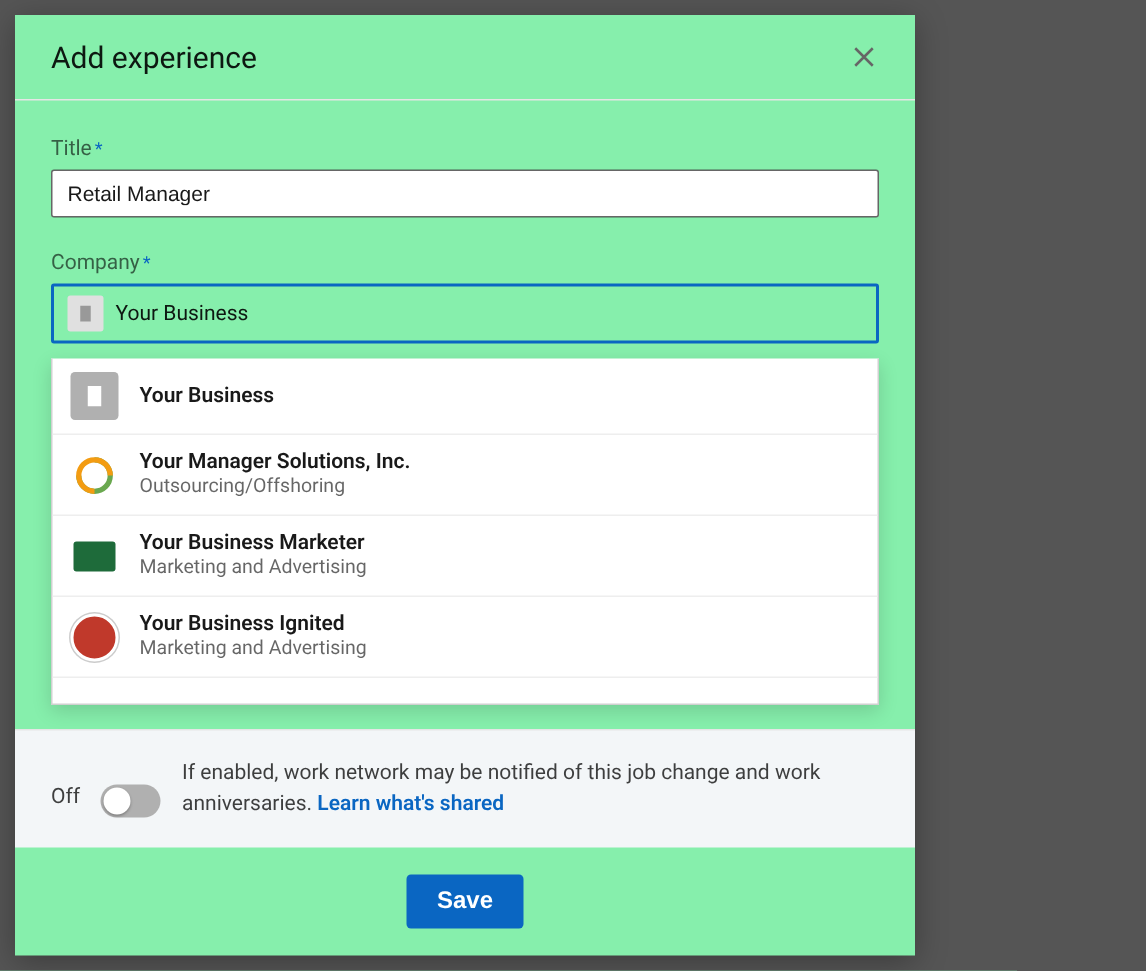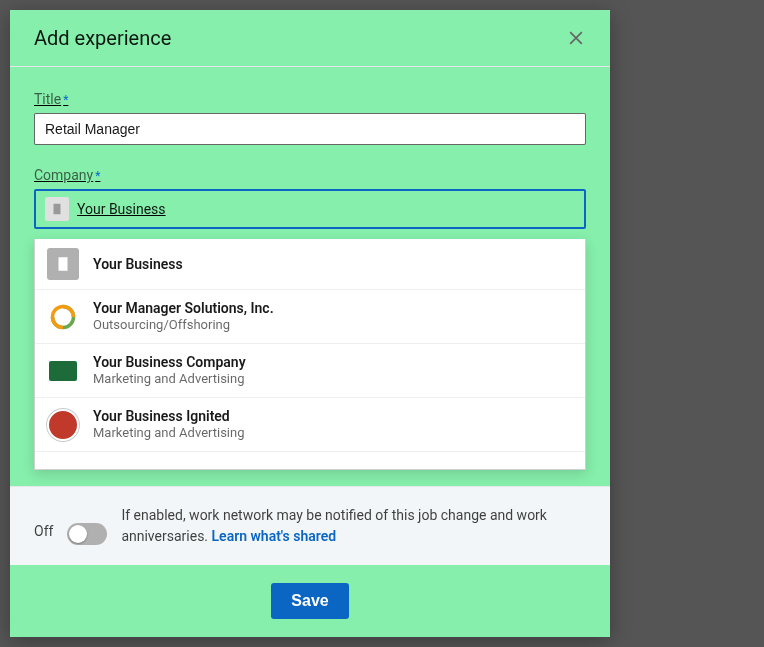--- a/index.html
+++ b/index.html
@@ -15,21 +15,21 @@
   }
   .modal-header{
     display:flex;align-items:center;justify-content:space-between;
     padding:16px 24px;
     border-bottom:1px solid #e6e6e6;
   }
   .modal-title{font-size:20px;font-weight:400;color:rgba(0,0,0,.9);}
   .close-btn{cursor:pointer;color:#666;display:flex;}
   .close-btn svg{width:20px;height:20px;stroke:#666;stroke-width:2;fill:none;}
   .modal-body{
-    flex:1;padding:24px 24px 0 24px;overflow:hidden;position:relative;text-decoration:underline;
+    flex:1;padding:24px 24px 0 24px;overflow:hidden;position:relative;
   }
   .field{margin-bottom:22px;}
   .field-label{font-size:14px;color:rgba(0,0,0,.6);margin-bottom:6px;display:block;}
   .req{color:#0a66c2;font-size:12px;margin-left:2px;}
   .text-input{
     width:100%;box-sizing:border-box;
     border:1px solid rgba(0,0,0,.6);border-radius:2px;
     padding:7px 10px;font-size:14px;color:rgba(0,0,0,.9);
     outline:none;
   }
@@ -146,21 +146,21 @@
           <div class="dd-text">
             <div class="dd-name">Your Manager Solutions, Inc.</div>
             <div class="dd-sub">Outsourcing/Offshoring</div>
           </div>
         </div>
         <div class="dd-item">
           <div class="dd-logo">
             <div style="width:28px;height:20px;background:#1e6b3a;border-radius:2px;"></div>
           </div>
           <div class="dd-text">
-            <div class="dd-name">Your Business Company</div>
+            <div class="dd-name">Your Business Marketer</div>
             <div class="dd-sub">Marketing and Advertising</div>
           </div>
         </div>
         <div class="dd-item">
           <div class="dd-logo">
             <div class="logo-circle" style="background:#c0392b;border:2px solid #fff;box-shadow:0 0 0 1px #ccc;"></div>
           </div>
           <div class="dd-text">
             <div class="dd-name">Your Business Ignited</div>
             <div class="dd-sub">Marketing and Advertising</div>

